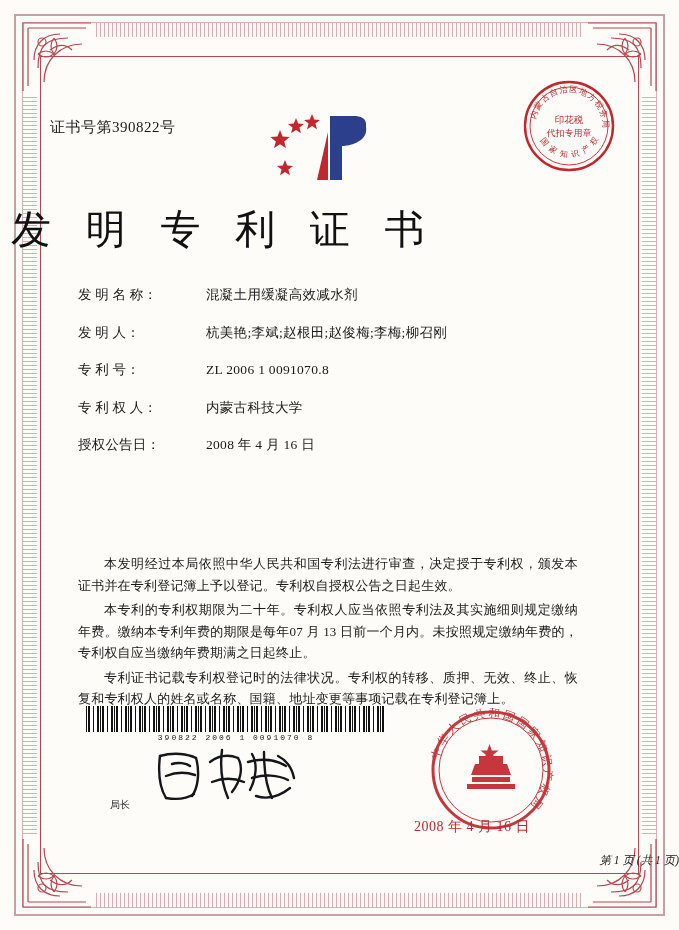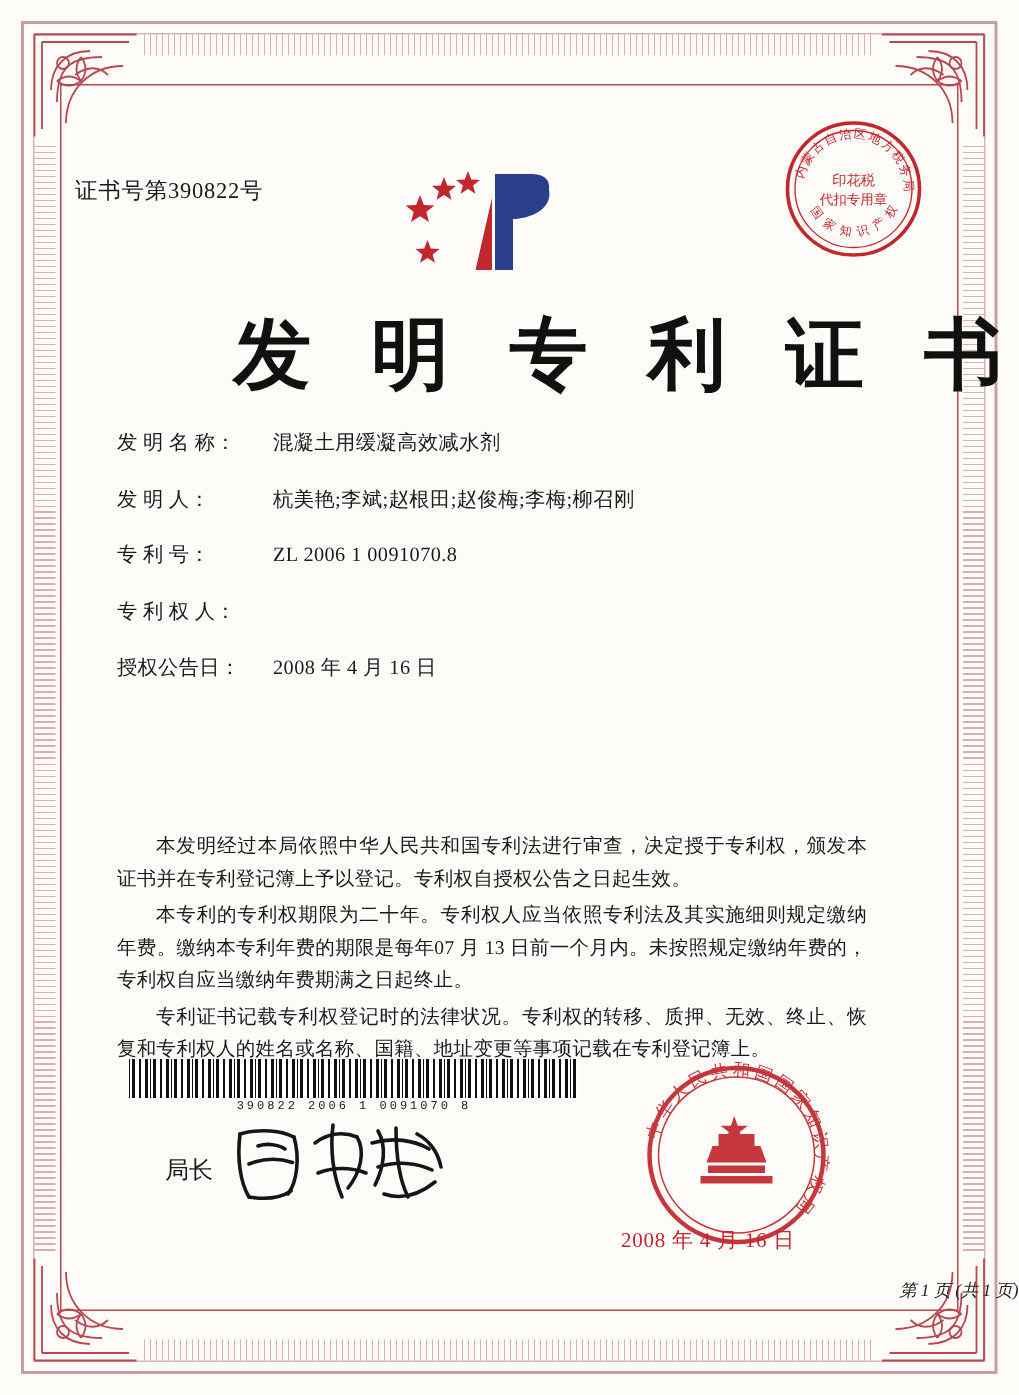--- a/index.html
+++ b/index.html
@@ -83,39 +83,40 @@
 
   .logo {
     position: absolute;
     left: 268px; top: 110px;
     width: 120px; height: 76px;
   }
 
   .title {
     position: absolute;
     left: 0; right: 0; top: 202px;
-    text-align: right;
+    text-align: left;
     font-family: "DejaVu Serif", serif;
-    font-size: 52px;
-    font-weight: bold;
+    font-size: 40px;
+    font-weight: normal;
     letter-spacing: 11px;
     color: #111;
     text-indent: 11px;
   }
 
   .fields {
     position: absolute;
     left: 78px; top: 286px;
     width: 500px;
   }
   .field {
     display: flex;
     align-items: baseline;
     margin-bottom: 19.5px;
     font-size: 13.5px;
+    gap: 24px;
   }
   .field .lab {
     width: 104px;
     flex: 0 0 104px;
     letter-spacing: 0.2px;
     white-space: nowrap;
   }
   .field .val {
     flex: 1;
     letter-spacing: 0.3px;
@@ -148,22 +149,22 @@
     font-family: "Liberation Mono", monospace;
     font-size: 8px;
     letter-spacing: 2px;
     color: #222;
     text-align: center;
   }
 
   
   .director {
     position: absolute;
-    left: 110px; top: 770px;
-    font-size: 16px;
+    left: 110px; top: 798px;
+    font-size: 10px;
   }
   .signature {
     position: absolute;
     left: 152px; top: 742px;
     width: 150px; height: 66px;
   }
 
   
   .seal-small {
     position: absolute;
@@ -294,20 +295,21 @@
     <div class="field">
       <span class="lab">发 明 人：</span>
       <span class="val">杭美艳;李斌;赵根田;赵俊梅;李梅;柳召刚</span>
     </div>
     <div class="field">
       <span class="lab">专 利 号：</span>
       <span class="val">ZL 2006 1 0091070.8</span>
     </div>
     <div class="field">
       <span class="lab">专 利 权 人：</span>
+      <span class="val">内蒙古科技大学</span>
     </div>
     <div class="field">
       <span class="lab">授权公告日：</span>
       <span class="val">2008 年 4 月 16 日</span>
     </div>
   </div>
 
   <div class="body-text">
     <p>本发明经过本局依照中华人民共和国专利法进行审查，决定授于专利权，颁发本证书并在专利登记簿上予以登记。专利权自授权公告之日起生效。</p>
     <p>本专利的专利权期限为二十年。专利权人应当依照专利法及其实施细则规定缴纳年费。缴纳本专利年费的期限是每年07 月 13 日前一个月内。未按照规定缴纳年费的，专利权自应当缴纳年费期满之日起终止。</p>

